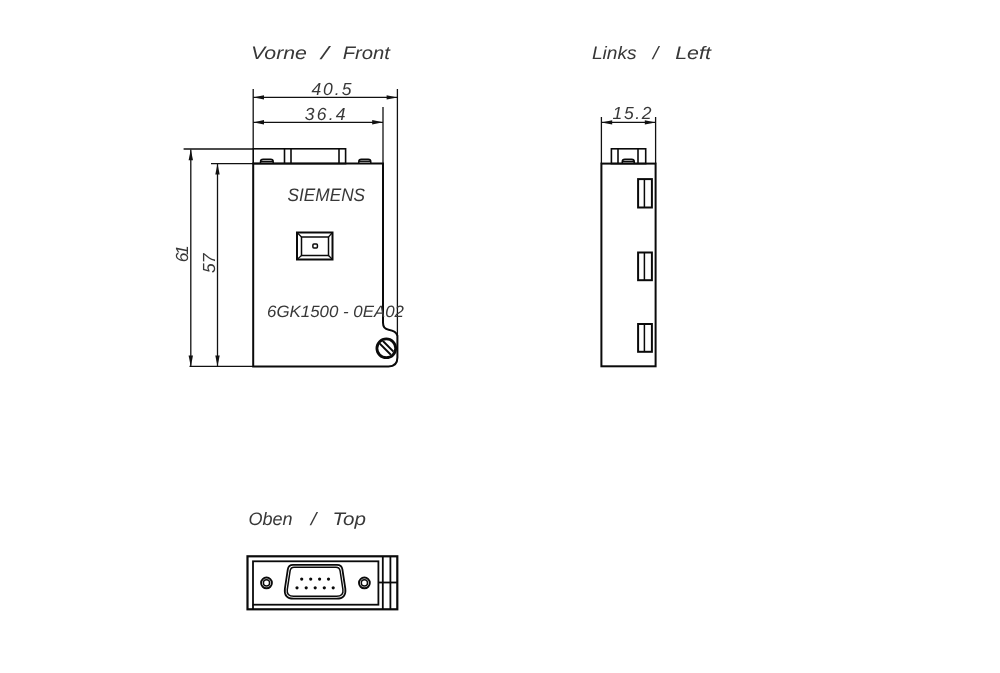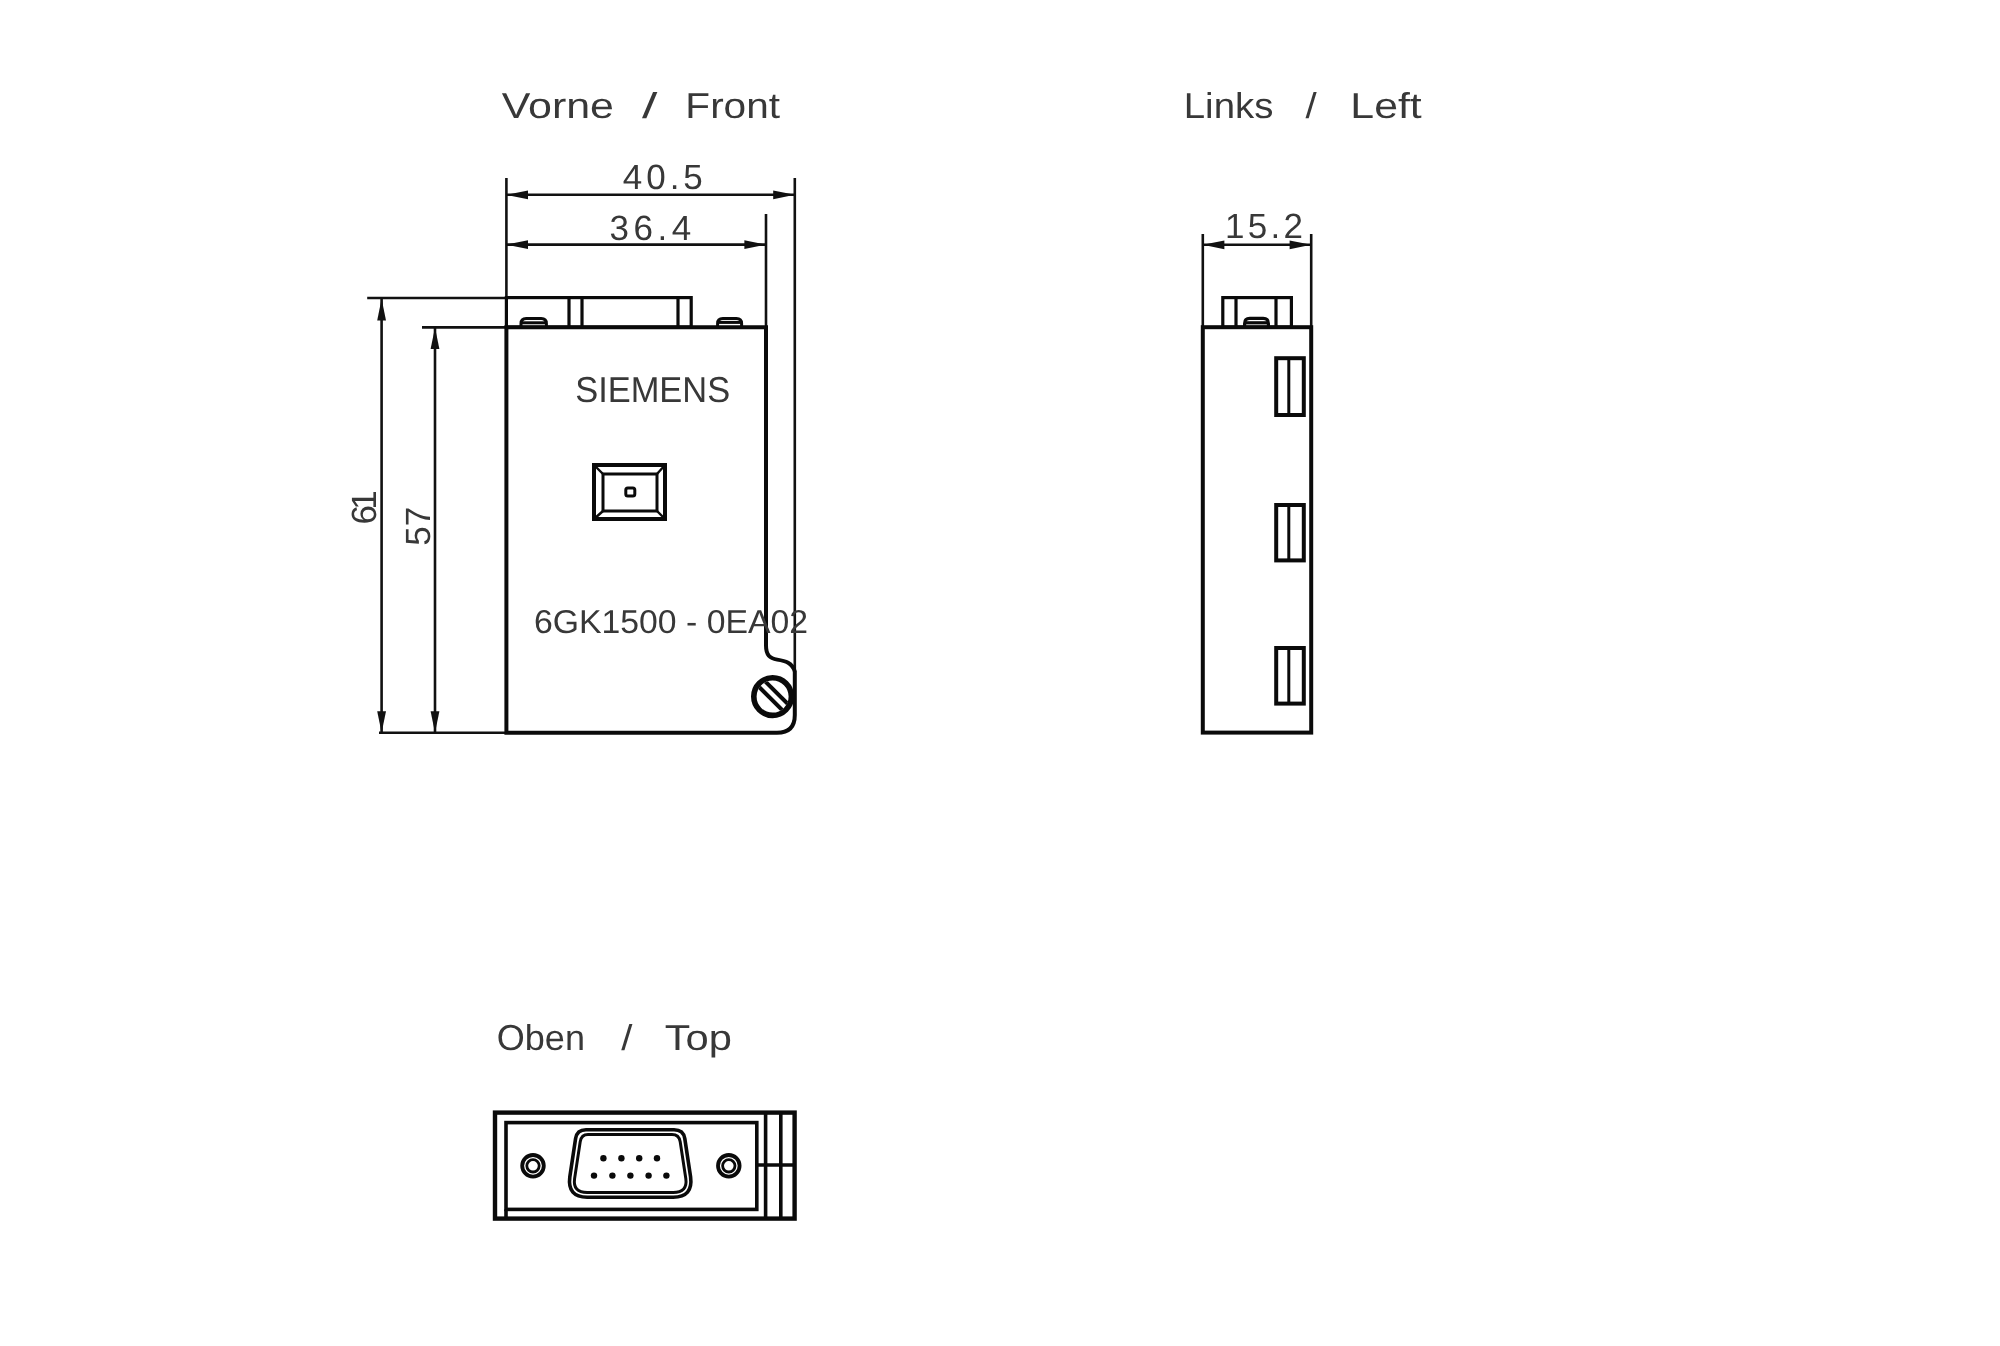--- a/index.html
+++ b/index.html
@@ -1,16 +1,16 @@
 <!DOCTYPE html>
 <html><head>
 <meta charset="utf-8">
 <style>
   html,body{margin:0;padding:0;background:#ffffff;}
-  .wrap{width:1000px;height:673px;position:relative;background:#fff;overflow:hidden;}
+  .wrap{width:1000px;height:673px;position:relative;background:#fff;overflow:hidden;font-style:italic;}
   text{font-family:"Liberation Sans",sans-serif;fill:#383838;-webkit-font-smoothing:antialiased;text-rendering:geometricPrecision;}
   *{-webkit-font-smoothing:antialiased;}
 </style>
 </head>
 <body>
 <div class="wrap">
 <svg width="1000" height="673" viewBox="0 0 1000 673" xmlns="http://www.w3.org/2000/svg">
 <defs>
 <clipPath id="screwclip">
           <circle cx="386.3" cy="348.3" r="8.1"></circle>

